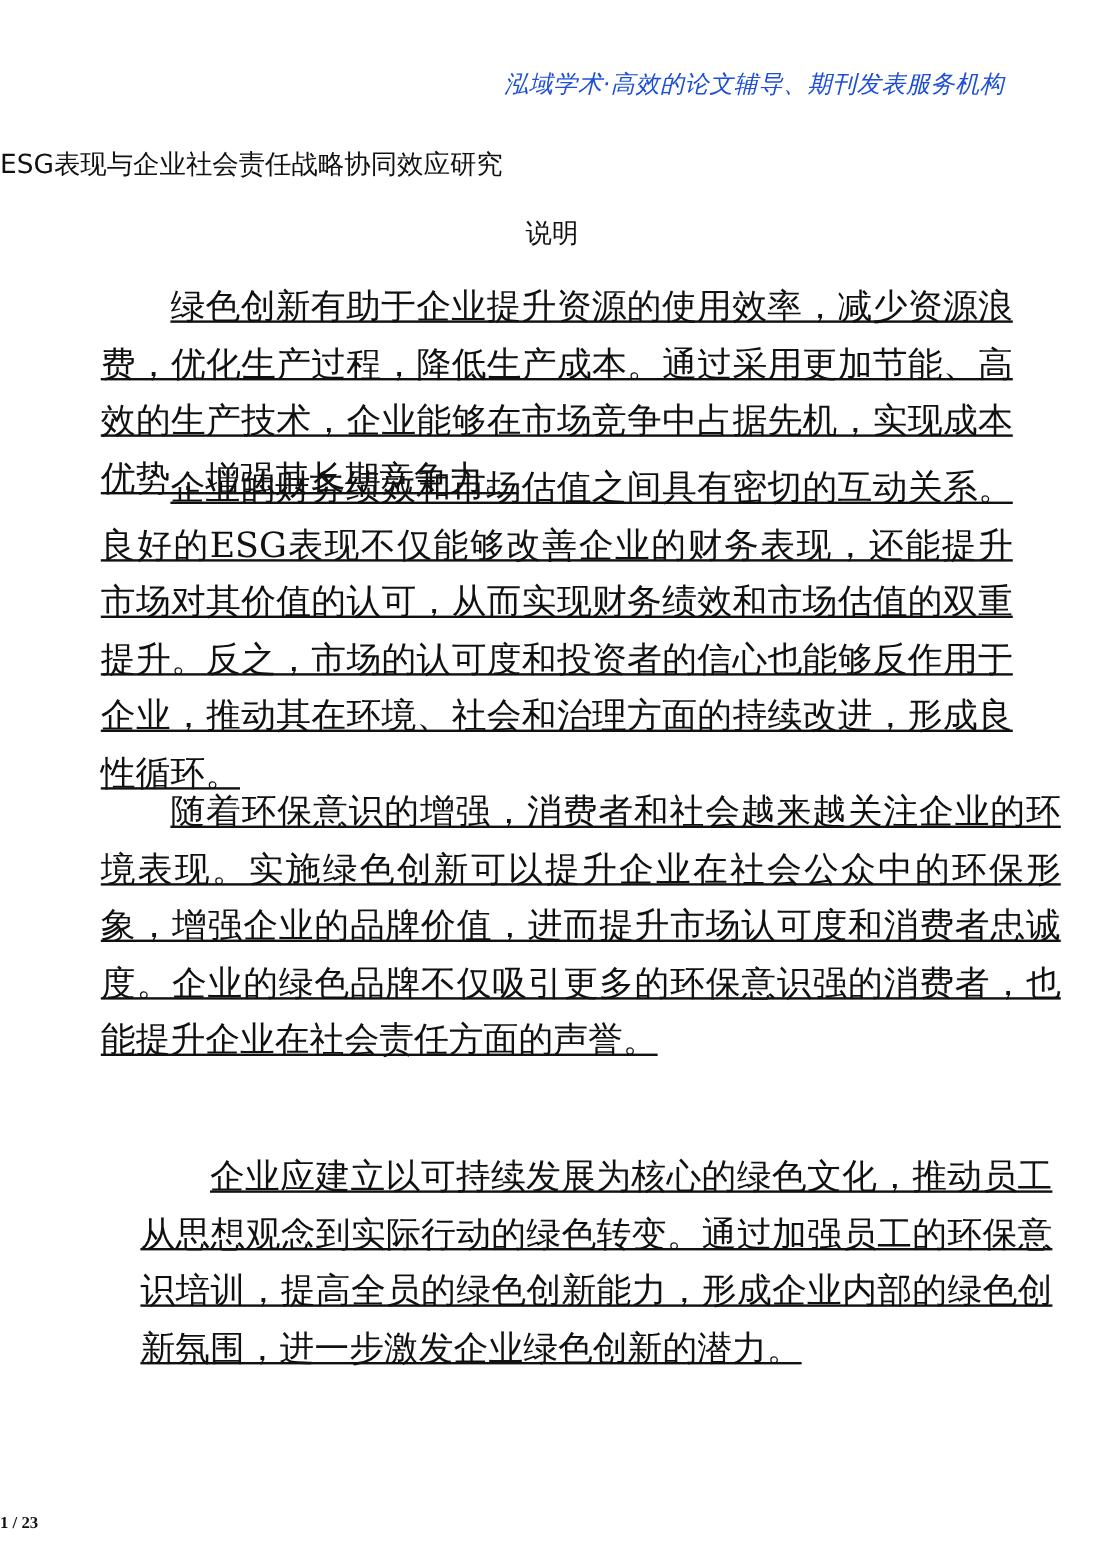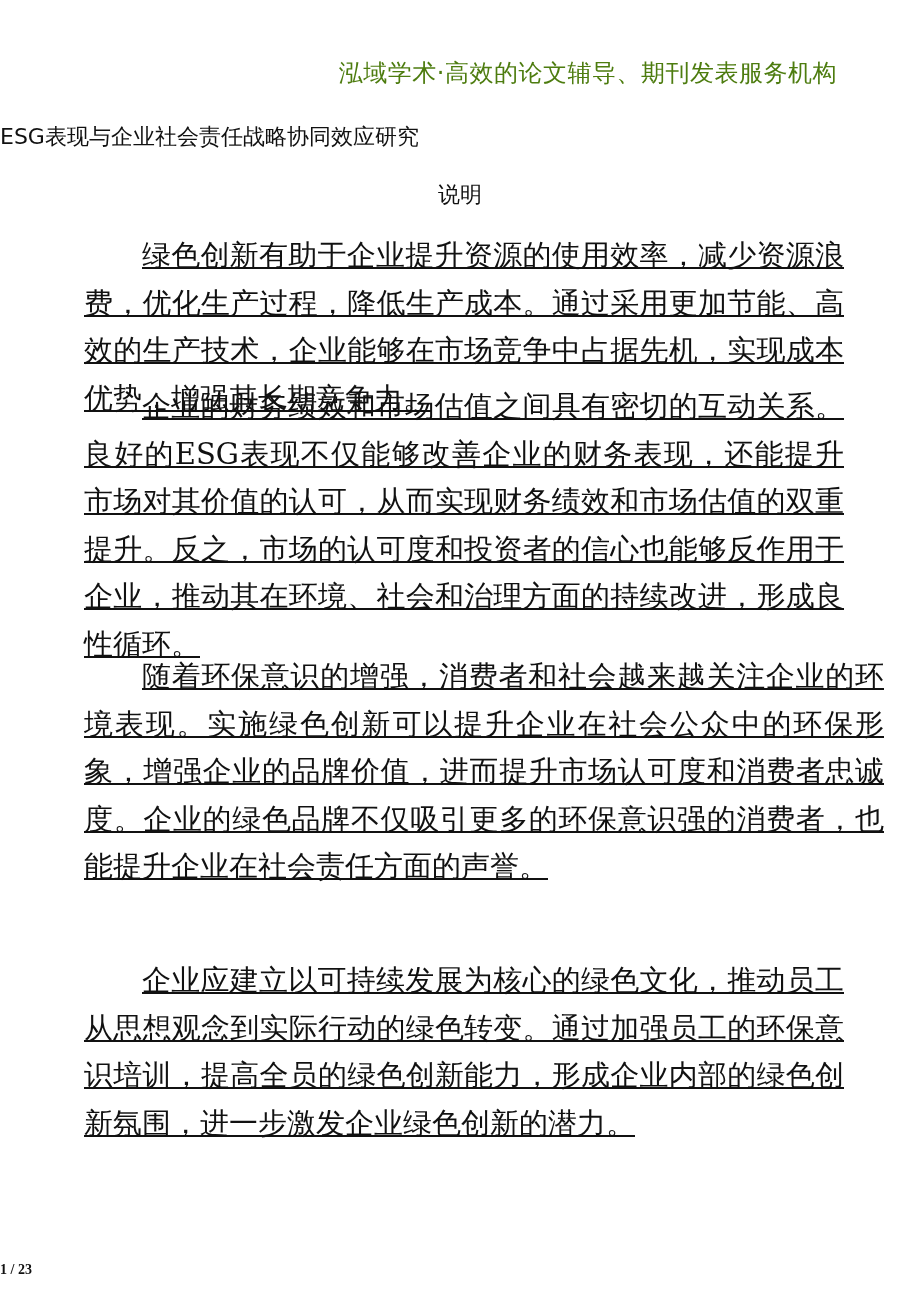--- a/index.html
+++ b/index.html
@@ -12,24 +12,25 @@
       height: 1302px;
       position: relative;
       overflow: hidden;
       color: #111111;
     }
     .header {
       position: absolute;
       top: 57px;
       right: 83px;
       font-family: "DejaVu Sans", sans-serif;
-      font-size: 24px;
+      font-size: 20px;
       letter-spacing: 0.5px;
-      color: #4d7c0f;
+      color: #1d4ed8;
       white-space: nowrap;
+      font-style: italic;
     }
     .title {
       position: absolute;
       top: 122px;
       left: 0;
       width: 920px;
       text-align: left;
       font-family: "DejaVu Sans", sans-serif;
       font-size: 22px;
       color: #111;
@@ -54,21 +55,21 @@
       font-size: 29px;
       line-height: 47.5px;
       color: #111;
       text-align: justify;
       text-indent: 2em;
       text-decoration: underline;
     }
     .p1 { top: 232px; }
     .p2 { top: 383px; }
     .p3 { top: 653px; }
-    .p4 { top: 957px; }
+    .p4 { top: 957px; margin-left: 33px; }
     .p3 { width: 800px; }
     .page-number {
       position: absolute;
       top: 1262px;
       left: 0;
       width: 920px;
       text-align: left;
       font-family: "Liberation Serif", serif;
       font-weight: bold;
       font-size: 14px;

